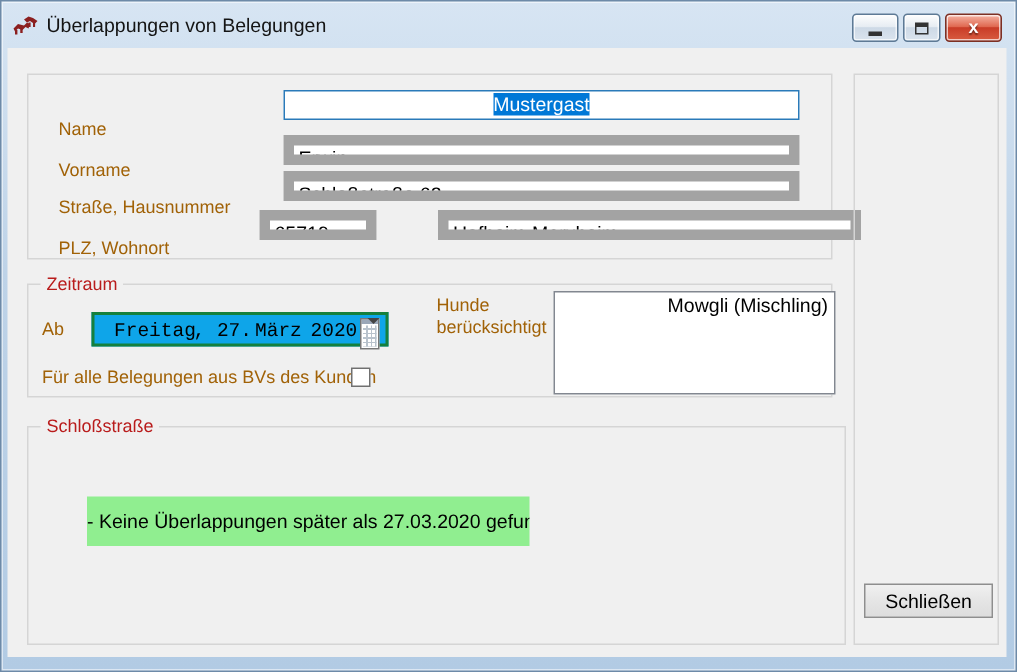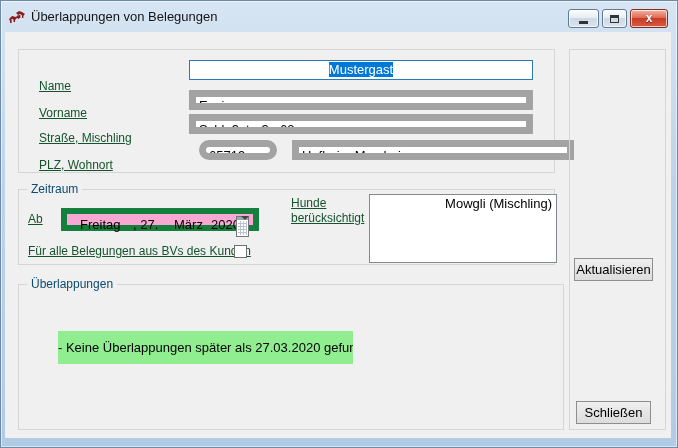--- a/index.html
+++ b/index.html
@@ -44,34 +44,34 @@
   .glyph-close { color: #fff; font-weight: bold; font-size: 12px; text-shadow: 0 1px 1px rgba(0,0,0,.45); line-height: 17px; }
   
   .client {
     position: absolute; left: 4px; top: 31px; width: 666px; height: 406px;
     background: #f0f0f0;
   }
   .panel { position: absolute; border: 1px solid #d5d5d5; }
   .groupbox { position: absolute; border: 1px solid #d5d5d5; }
   .group-label {
     position: absolute; top: -8px; left: 8px; background: #f0f0f0;
-    padding: 0 4px; font-size: 12px; color: #0c4a6e;
+    padding: 0 4px; font-size: 12px; color: #b91c1c;
   }
-  .lbl { position: absolute; color: #14532d; font-size: 12px; text-decoration: underline; }
+  .lbl { position: absolute; color: #a16207; font-size: 12px; }
   .tbox {
     position: absolute; height: 20px; background: #fff;
     border: 7px solid #a3a3a3; font-size: 13px;
     line-height: 18px; padding: 0 3px; overflow: hidden; white-space: nowrap;
   }
   .tbox.focused { border: 1px solid #2a7ab9; text-align: center; }
   .sel { background: #0078d7; color: #fff; }
   
   .dtp {
     position: absolute; left: 56px; top: 176px; width: 198px; height: 23px;
-    background: #f9a8d4; border: 6px solid #15803d;
+    background: #0ea5e9; border: 2px solid #15803d; font-family: Liberation Mono, monospace;
   }
   .dtp span { position: absolute; top: 0; height: 21px; line-height: 21px; font-size: 13px; }
   .dtp-drop {
     position: absolute; right: 4px; top: 2px; width: 30px; height: 17px;
     display: flex; align-items: center; justify-content: flex-end; gap: 3px; cursor: default;
   }
   .cal-icon {
     width: 13px; height: 12px; border: 1px solid #777; background:
       linear-gradient(180deg, #9aa7b8 0 3px, #fff 3px),
       #fff;
@@ -105,21 +105,21 @@
   }
   
   .btn {
     position: absolute; height: 23px;
     background: linear-gradient(180deg, #f0f0f0 0%, #e5e5e5 50%, #dddddd 100%);
     border: 1px solid #8e8e8e; font-size: 13px; color: #000;
     display: flex; align-items: center; justify-content: center;
     font-family: "Liberation Sans", sans-serif; cursor: default;
   }
   .btn-refresh { left: 569px; top: 226px; width: 79px; }
-  .btn-close2 { left: 571px; top: 369px; width: 75px; }
+  .btn-close2 { left: 571px; top: 357px; width: 86px; }
   .hunde-label { line-height: 15px; }
 </style>
 </head>
 <body>
 
 <div class="window">
 
   <div class="titlebar">
     <svg class="app-icon" viewBox="0 0 18 14">
       <path d="M1 9 L4 6 L8 7 L10 5 L12 6 L11 9 L9 8 L7 10 L4 9 L2 11 Z" fill="#8b1f1f"></path>
@@ -139,29 +139,29 @@
     <div class="winbtn close">
       <span class="glyph-close">x</span>
     </div>
   </div>
 
   <div class="client">
 
     <div class="panel" style="left:13px; top:17px; width:537px; height:124px;">
       <span class="lbl" style="left:20px; top:29px;">Name</span>
       <span class="lbl" style="left:20px; top:56px;">Vorname</span>
-      <span class="lbl" style="left:20px; top:81px;">Straße, Mischling</span>
+      <span class="lbl" style="left:20px; top:81px;">Straße, Hausnummer</span>
       <span class="lbl" style="left:20px; top:108px;">PLZ, Wohnort</span>
 
       <div class="tbox focused" style="left:170px; top:10px; width:344px;">
         <span class="sel">Mustergast</span>
       </div>
       <div class="tbox" style="left:170px; top:40px; width:344px;">Erwin</div>
       <div class="tbox" style="left:170px; top:64px; width:344px;">Schloßstraße 62</div>
-      <div class="tbox" style="left:180px; top:90px; width:78px;border-radius:10px;">65719</div>
+      <div class="tbox" style="left:154px; top:90px; width:78px;">65719</div>
       <div class="tbox" style="left:273px; top:90px; width:282px;">Hofheim-Marxheim</div>
     </div>
 
     <div class="groupbox" style="left:13px; top:157px; width:537px; height:76px;">
       <span class="group-label">Zeitraum</span>
     </div>
     <span class="lbl" style="left:23px; top:180px;">Ab</span>
 
     <div class="dtp">
       <span style="left:13px;">Freitag</span>
@@ -177,22 +177,21 @@
     <span class="lbl" style="left:23px; top:212px;">Für alle Belegungen aus BVs des Kunden</span>
     <div class="checkbox"></div>
 
     <span class="lbl hunde-label" style="left:286px; top:164px; width:78px;"><span>Hunde</span><br><span>berücksichtigt</span></span>
 
     <div class="listbox">
       <div class="item">Mowgli (Mischling)</div>
     </div>
 
     <div class="groupbox" style="left:13px; top:252px; width:546px; height:146px;">
-      <span class="group-label">Überlappungen</span>
+      <span class="group-label">Schloßstraße</span>
     </div>
     <div class="green-msg">- Keine Überlappungen später als 27.03.2020 gefunden -</div>
 
     <div class="groupbox" style="left:564px; top:17px; width:97px; height:381px;"></div>
-    <div class="btn btn-refresh">Aktualisieren</div>
     <div class="btn btn-close2">Schließen</div>
 
   </div>
 </div>
 
 </body></html>

